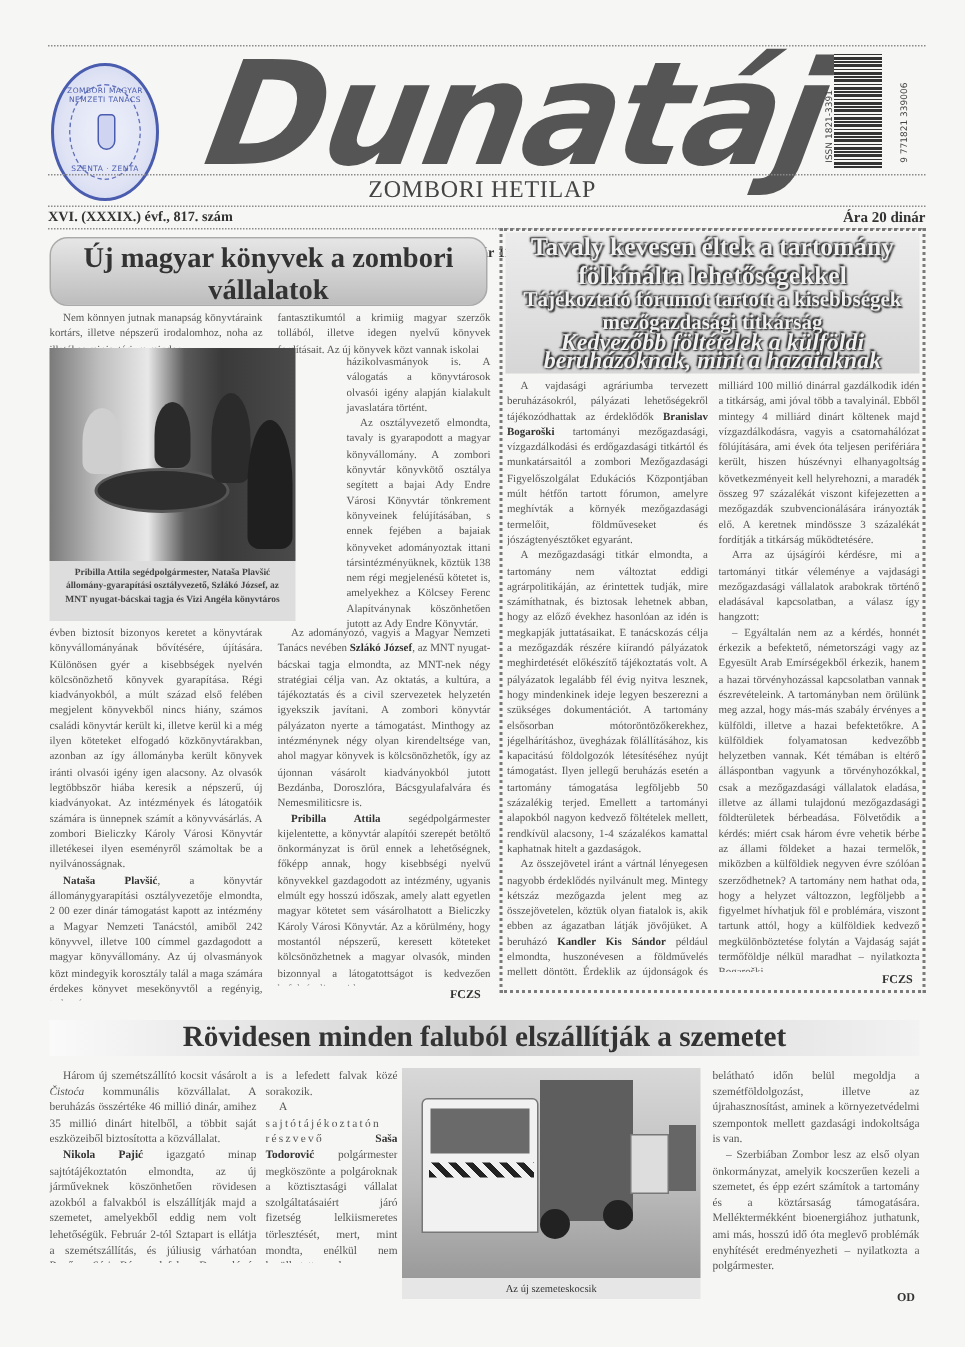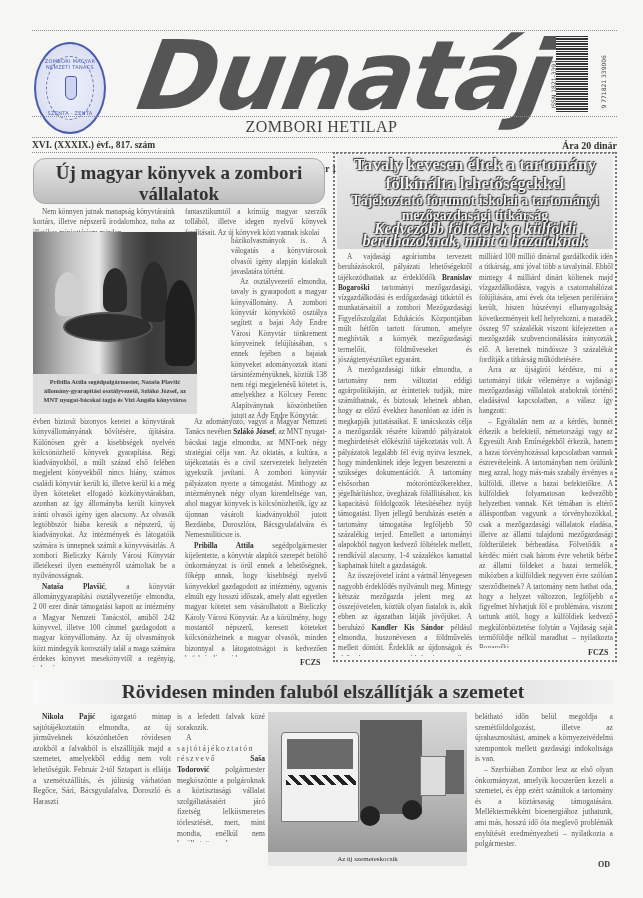--- a/index.html
+++ b/index.html
@@ -124,41 +124,42 @@
   <div class="col" style="left:185px; top:417px; width:142px; height:240px; overflow:hidden;">
     <p><span>Az adományozó, vagyis a Magyar Nemzeti Tanács nevében </span><b>Szlákó József</b><span>, az MNT nyugat-bácskai tagja elmondta, az MNT-nek négy stratégiai célja van. Az oktatás, a kultúra, a tájékoztatás és a civil szervezetek helyzetén igyekszik javítani. A zombori könyvtár pályázaton nyerte a támogatást. Minthogy az intézménynek négy olyan kirendeltsége van, ahol magyar könyvek is kölcsönözhetők, így az újonnan vásárolt kiadványokból jutott Bezdánba, Doroszlóra, Bácsgyulafalvára és Nemesmiliticsre is.</span></p>
     <p><b>Pribilla Attila</b><span> segédpolgármester kijelentette, a könyvtár alapítói szerepét betöltő önkormányzat is örül ennek a lehetőségnek, főképp annak, hogy kisebbségi nyelvű könyvekkel gazdagodott az intézmény, ugyanis elmúlt egy hosszú időszak, amely alatt egyetlen magyar kötetet sem vásárolhatott a Bieliczky Károly Városi Könyvtár. Az a körülmény, hogy mostantól népszerű, keresett köteteket kölcsönözhetnek a magyar olvasók, minden bizonnyal a látogatottságot is kedvezően befolyásolja majd.</span></p>
   </div>
   <div class="sig" style="left:300px; top:658px;">FCZS</div>
 
   <div class="a2-box"></div>
   <div class="a2-head">
     <div class="t1">Tavaly kevesen éltek a tartomány</div>
     <div class="t1">fölkínálta lehetőségekkel</div>
-    <div class="t2">Tájékoztató fórumot iskolai a tartományi</div>
+    <div class="t2">Tájékoztató fórumot tartott a kisebbségek</div>
     <div class="t2">mezőgazdasági titkárság</div>
     <div class="t3">Kedvezőbb föltételek a külföldi beruházóknak, mint a hazaiaknak</div>
   </div>
   <div class="col" style="left:338px; top:252px; width:134px; height:404px; overflow:hidden;">
     <p><span>A vajdasági agráriumba tervezett beruházásokról, pályázati lehetőségekről tájékozódhattak az érdeklődők </span><b>Branislav Bogarоški</b><span> tartományi mezőgazdasági, vízgazdálkodási és erdőgazdasági titkártól és munkatársaitól a zombori Mezőgazdasági Figyelőszolgálat Edukációs Központjában múlt hétfőn tartott fórumon, amelyre meghívták a környék mezőgazdasági termelőit, földműveseket és jószágtenyésztőket egyaránt.</span></p>
     <p>A mezőgazdasági titkár elmondta, a tartomány nem változtat eddigi agrárpolitikáján, az érintettek tudják, mire számíthatnak, és biztosak lehetnek abban, hogy az előző évekhez hasonlóan az idén is megkapják juttatásaikat. E tanácskozás célja a mezőgazdák részére kiírandó pályázatok meghirdetését előkészítő tájékoztatás volt. A pályázatok legalább fél évig nyitva lesznek, hogy mindenkinek ideje legyen beszerezni a szükséges dokumentációt. A tartomány elsősorban mótoröntözőkerekhez, jégelhárításhoz, üvegházak fölállításához, kis kapacitású földolgozók létesítéséhez nyújt támogatást. Ilyen jellegű beruházás esetén a tartomány támogatása legföljebb 50 százalékig terjed. Emellett a tartományi alapokból nagyon kedvező föltételek mellett, rendkívül alacsony, 1-4 százalékos kamattal kaphatnak hitelt a gazdaságok.</p>
     <p><span>Az összejövetel iránt a vártnál lényegesen nagyobb érdeklődés nyilvánult meg. Mintegy kétszáz mezőgazda jelent meg az összejövetelen, köztük olyan fiatalok is, akik ebben az ágazatban látják jövőjüket. A beruházó </span><b>Kandler Kis Sándor</b><span> például elmondta, huszonévesen a földművelés mellett döntött. Érdeklik az újdonságok és elsősorban arra kíváncsi, milyen lehetőségeket kínál a tartományi titkárság a gépparkjukat fölújítani, korszerűsíteni szándékozó fiatal gazdáknak.</span></p>
 
   </div>
   <div class="col" style="left:479px; top:252px; width:134px; height:396px; overflow:hidden;">
     <p style="text-indent:0">milliárd 100 millió dinárral gazdálkodik idén a titkárság, ami jóval több a tavalyinál. Ebből mintegy 4 milliárd dinárt költenek majd vízgazdálkodásra, vagyis a csatornahálózat fölújítására, ami évek óta teljesen perifériára került, hiszen húszévnyi elhanyagoltság következményeit kell helyrehozni, a maradék összeg 97 százalékát viszont kifejezetten a mezőgazdák szubvencionálására irányozták elő. A keretnek mindössze 3 százalékát fordítják a titkárság működtetésére.</p>
     <p>Arra az újságírói kérdésre, mi a tartományi titkár véleménye a vajdasági mezőgazdasági vállalatok arabokrak történő eladásával kapcsolatban, a válasz így hangzott:</p>
     <p>– Egyáltalán nem az a kérdés, honnét érkezik a befektető, németországi vagy az Egyesült Arab Emírségekből érkezik, hanem a hazai törvényhozással kapcsolatban vannak észrevételeink. A tartományban nem örülünk meg azzal, hogy más-más szabály érvényes a külföldi, illetve a hazai befektetőkre. A külföldiek folyamatosan kedvezőbb helyzetben vannak. Két témában is eltérő álláspontban vagyunk a törvényhozókkal, csak a mezőgazdasági vállalatok eladása, illetve az állami tulajdonú mezőgazdasági földterületek bérbeadása. Fölvetődik a kérdés: miért csak három évre vehetik bérbe az állami földeket a hazai termelők, miközben a külföldiek negyven évre szólóan szerződhetnek? A tartomány nem hathat oda, hogy a helyzet változzon, legföljebb a figyelmet hívhatjuk föl e problémára, viszont tartunk attól, hogy a külföldiek kedvező megkülönböztetése folytán a Vajdaság saját termőföldje nélkül maradhat – nyilatkozta Bogaroški.</p>
 
   </div>
   <div class="sig" style="left:588px; top:648px;">FCZS</div>
 
   <div class="a3-head">Rövidesen minden faluból elszállítják a szemetet</div>
 
   <div class="col" style="left:33px; top:712px; width:138px; height:130px; overflow:hidden; font-size:7.6px; line-height:10.6px;">
+    <p><span>Három új szemétszállító kocsit vásárolt a </span><i>Čistoća</i><span> kommunális közvállalat. A beruházás összértéke 46 millió dinár, amihez 35 millió dinárt hitelből, a többit saját eszközeiből biztosította a közvállalat.</span></p>
     <p><b>Nikola Pajić</b><span> igazgató minap sajtótájékoztatón elmondta, az új járműveknek köszönhetően rövidesen azokból a falvakból is elszállítják majd a szemetet, amelyekből eddig nem volt lehetőségük. Február 2-tól Sztapart is ellátja a szemétszállítás, és júliusig várhatóan Regőce, Sári, Bácsgyulafalva, Doroszló és Haraszti</span></p>
   </div>
   <div class="col" style="left:177px; top:712px; width:88px; height:130px; overflow:hidden; font-size:7.6px; line-height:10.6px;">
     <p style="text-indent:0">is a lefedett falvak közé sorakozik.</p>
     <p><span style="letter-spacing:1.5px">A sajtótájékoztatón részvevő </span><b>Saša Todorović</b><span> polgármester megköszönte a polgároknak a köztisztasági vállalat szolgáltatásaiért járó fizetség lelkiismeretes törlesztését, mert, mint mondta, enélkül nem kerülhetett volna sor e jelentős fejlesztésre. A további tervekről szólva elmondta, a város</span></p>
   </div>
 
   <div class="photo3">
     <div class="truck1">
       <div class="glass"></div>

